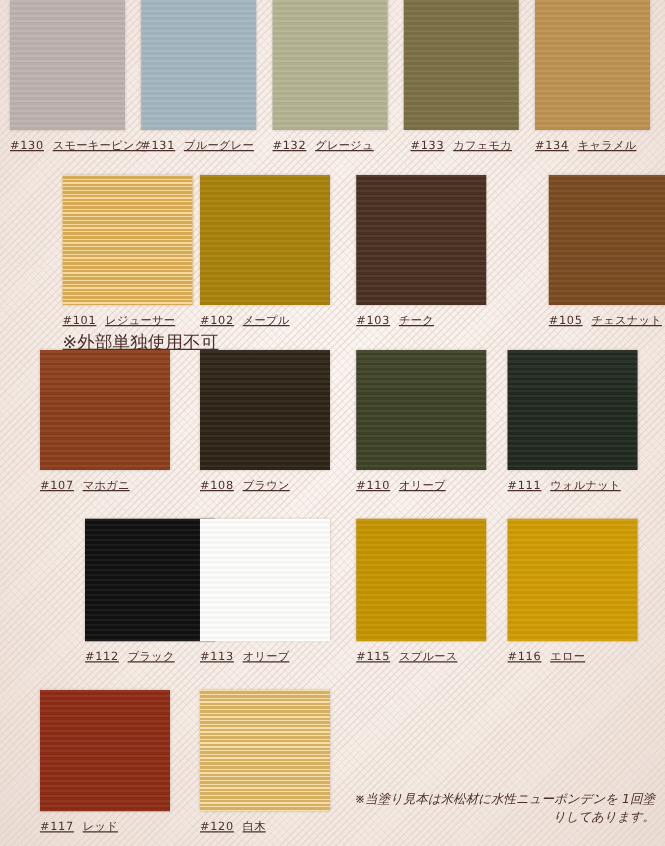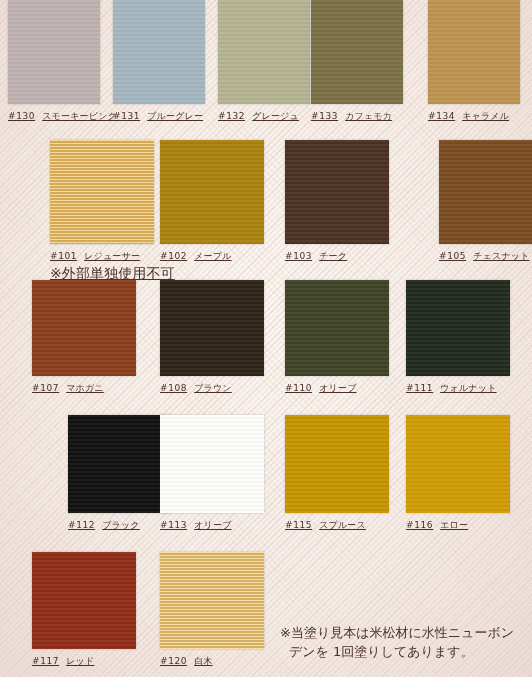--- a/index.html
+++ b/index.html
@@ -62,23 +62,24 @@
     white-space:nowrap;
   }
 
   .notes{
     position:absolute;
     right:8px;
     bottom:12px;
     width:244px;
     color:#4b2f2c;
     font-family:"DejaVu Sans","Liberation Sans",sans-serif;
-    font-size:13px;
+    font-size:10px;
     line-height:1.45;
-    text-align:left;
+    text-align:right;
+    font-style:italic;
   }
   .note-line{display:block;text-indent:0;padding-left:9px;}
   .note-line.first{text-indent:-9px;margin-bottom:3px;}
   .note-line.second{text-indent:-9px;}
 </style>
 </head>
 <body>
 
 <div class="paper-texture"></div>
 
@@ -96,21 +97,21 @@
       <div class="caption">
         <span class="code">#131</span><span class="nm">ブルーグレー</span>
       </div>
     </div>
     <div class="swatch-cell" style="left:218px;width:92px;">
       <div class="swatch subtle" style="height:104px;background:#b4b392;"></div>
       <div class="caption">
         <span class="code">#132</span><span class="nm">グレージュ</span>
       </div>
     </div>
-    <div class="swatch-cell" style="left:311px;width:92px;">
+    <div class="swatch-cell" style="left:323px;width:92px;text-align:center;">
       <div class="swatch subtle" style="height:104px;background:#7b7046;"></div>
       <div class="caption">
         <span class="code">#133</span><span class="nm">カフェモカ</span>
       </div>
     </div>
     <div class="swatch-cell" style="left:428px;width:92px;">
       <div class="swatch subtle" style="height:104px;background:#bd9350;"></div>
       <div class="caption">
         <span class="code">#134</span><span class="nm">キャラメル</span>
       </div>

